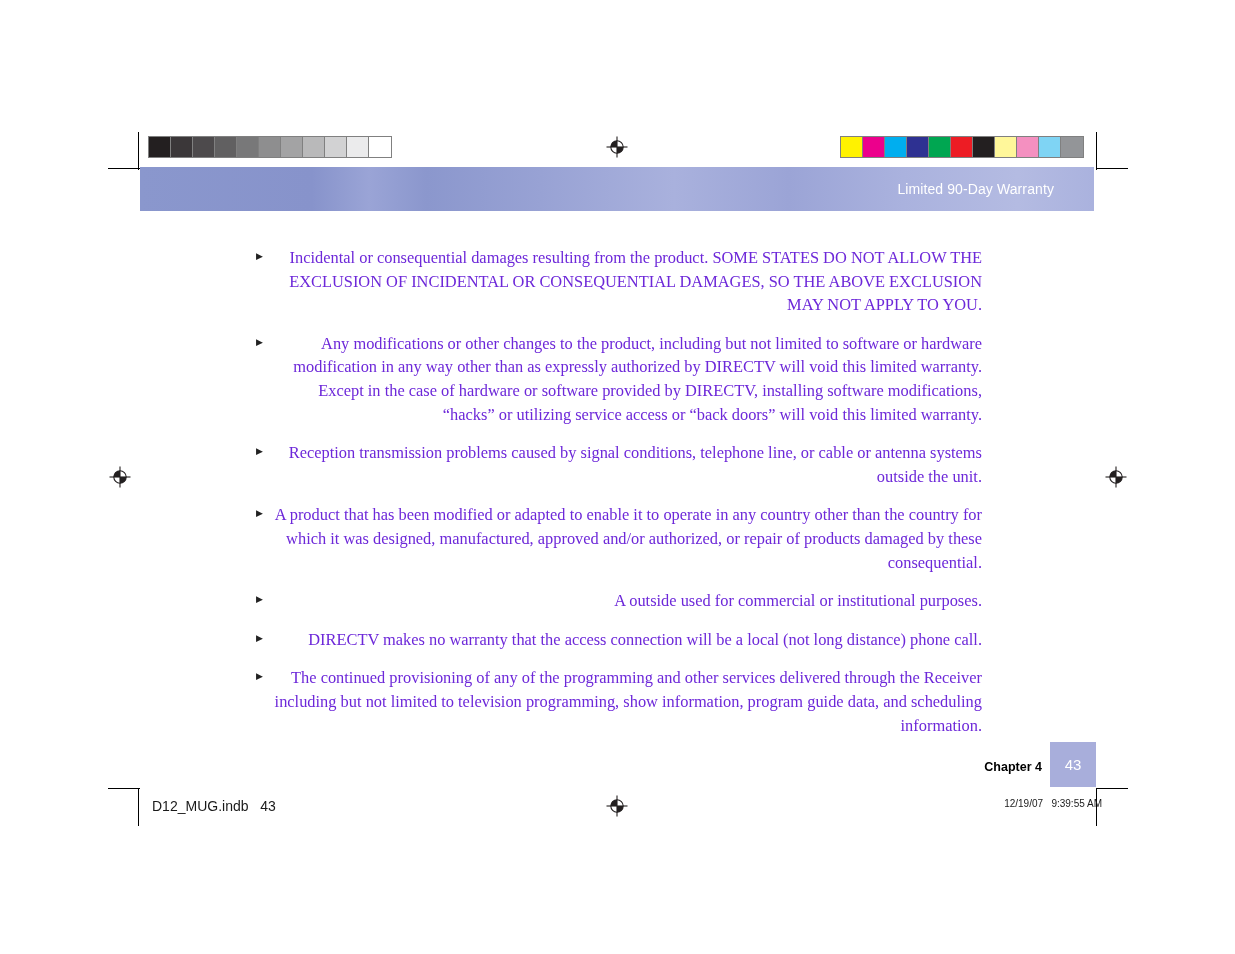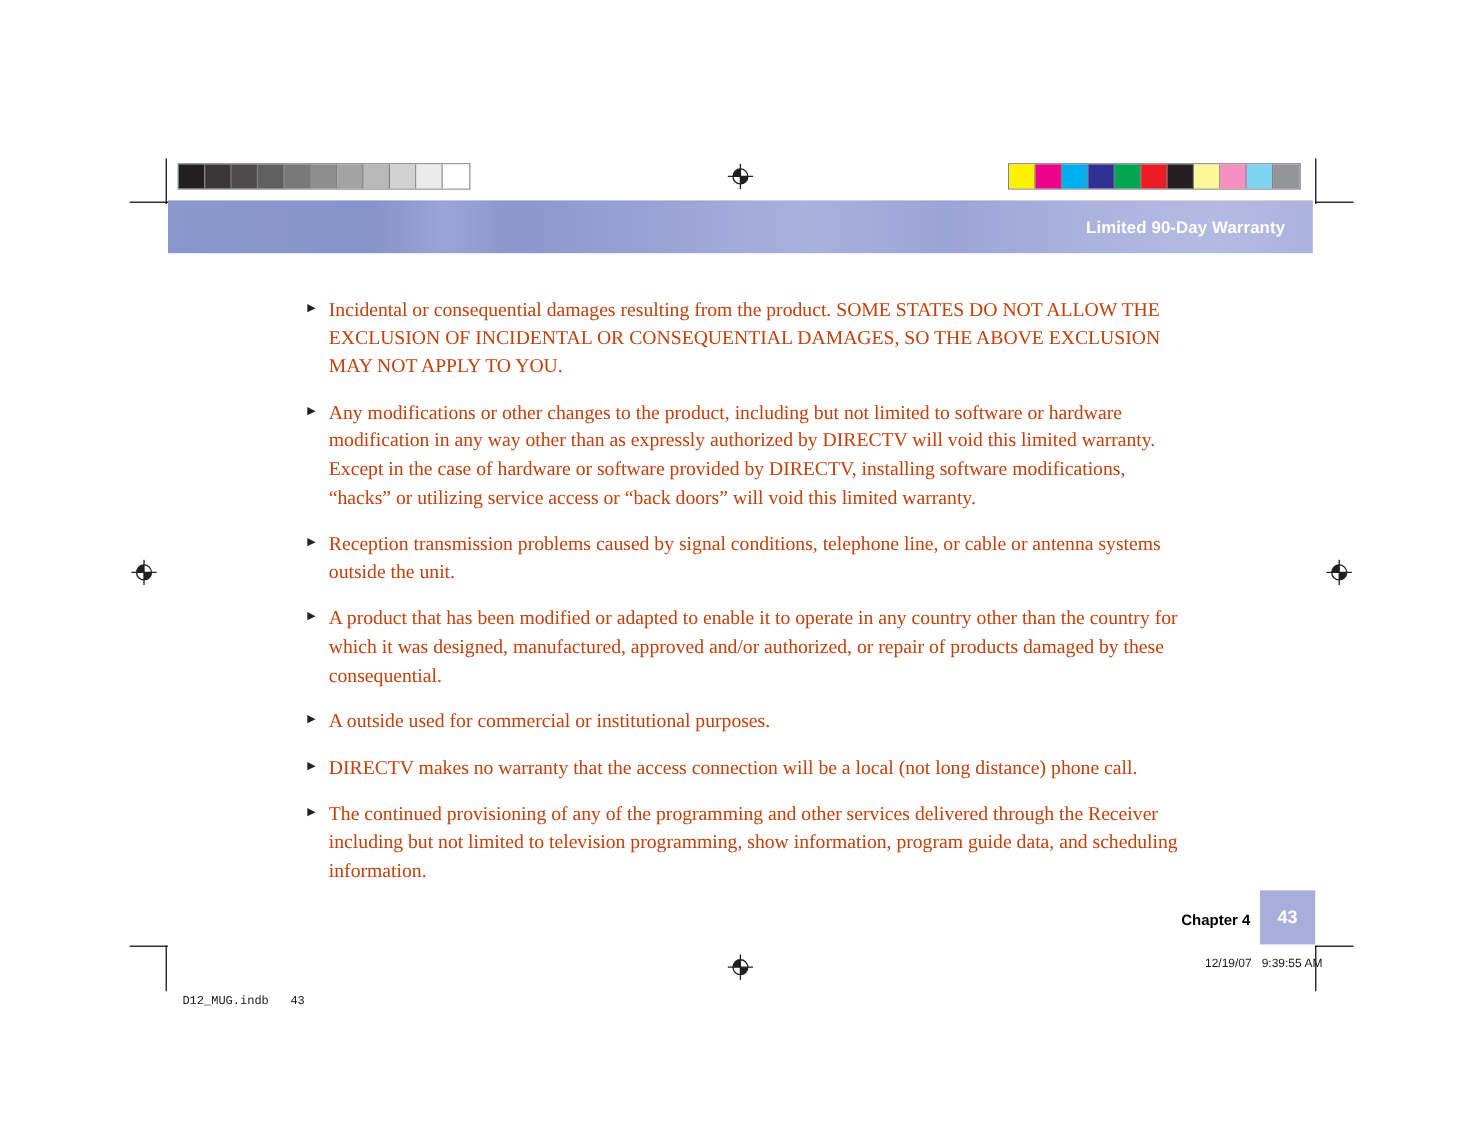--- a/index.html
+++ b/index.html
@@ -89,24 +89,24 @@
         #aab2de 80%,
         #b4bbe2 92%,
         #aab2de 100%);
     display: flex;
     align-items: center;
     justify-content: flex-end;
   }
   .header-title {
     font-family: "Liberation Sans", sans-serif;
     font-size: 14px;
-    font-weight: bold;
+    font-weight: normal;
     color: #ffffff;
     letter-spacing: 0.1px;
-    padding-right: 23px;
+    padding-right: 40px;
   }
 
   
   .content {
     position: absolute;
     left: 256px;
     top: 246px;
     width: 726px;
   }
   .bullet-item {
@@ -120,22 +120,22 @@
     padding-top: 6px;
     color: #222222;
     font-size: 9px;
     line-height: 1;
   }
   .bullet-text {
     flex: 1 1 auto;
     font-family: "Liberation Serif", serif;
     font-size: 16.4px;
     line-height: 23.6px;
-    color: #c2410c;
-    text-align: left;
+    color: #6d28d9;
+    text-align: right;
   }
 
   
   .footer-chapter {
     position: absolute;
     right: 193px;
     top: 760px;
     font-family: "Liberation Sans", sans-serif;
     font-size: 12.5px;
     font-weight: bold;
@@ -149,33 +149,32 @@
     width: 46px;
     height: 45px;
     background: #a8aedb;
     display: flex;
     align-items: center;
     justify-content: center;
   }
   .page-badge span {
     font-family: "Liberation Sans", sans-serif;
     font-size: 15px;
-    font-weight: bold;
+    font-weight: normal;
     color: #ffffff;
   }
 
   .slug-left {
     position: absolute;
     left: 152px;
     top: 798px;
-    font-family: Liberation Mono, monospace;
-    font-size: 10px;
+    font-family: Liberation Sans, sans-serif;
+    font-size: 14px;
     color: #1a1a1a;
     white-space: pre;
-    margin-top: 32px;
   }
   .slug-right {
     position: absolute;
     right: 133px;
     top: 798px;
     font-family: "Liberation Sans", sans-serif;
     font-size: 10px;
     color: #1a1a1a;
     white-space: pre;
   }

